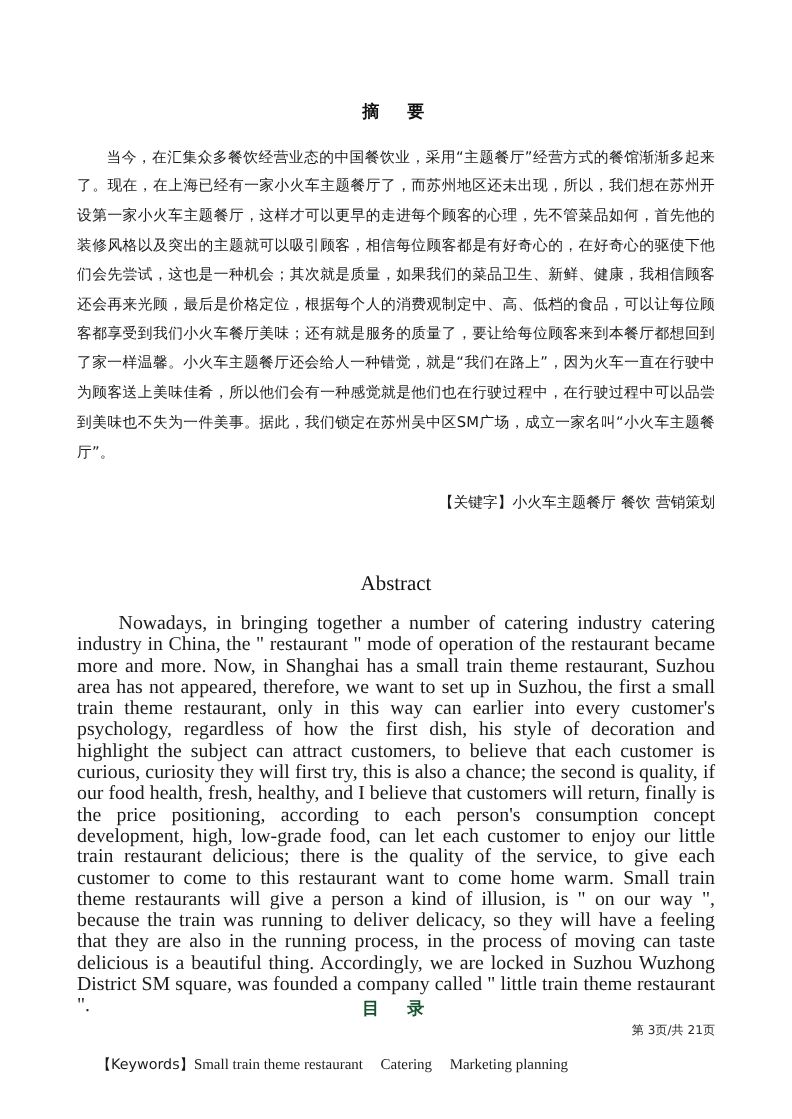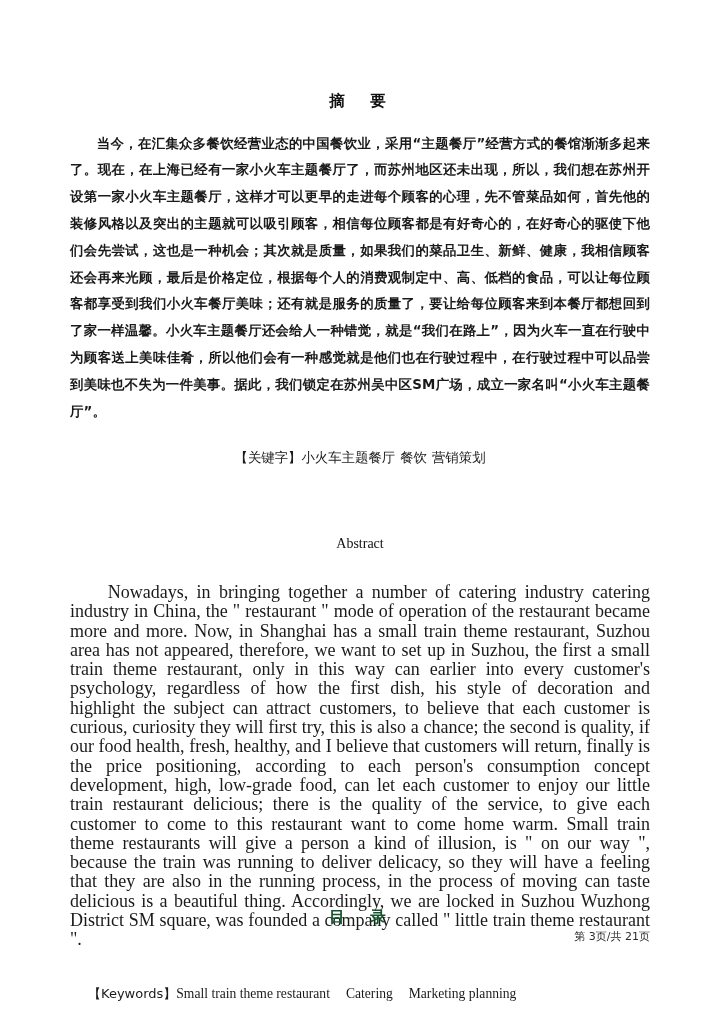--- a/index.html
+++ b/index.html
@@ -41,49 +41,48 @@
     color: #111111;
     margin: 0;
     padding-top: 92px;
     line-height: 1.2;
   }
 
   .en-heading {
     text-align: center;
     font-family: "Liberation Serif", "DejaVu Serif", serif;
     font-weight: normal;
-    font-size: 14px;
+    font-size: 19px;
     color: #111111;
-    margin: 16px;
+    margin: 0;
     line-height: 1.2;
   }
 
   
   .cn-body {
     margin: 0;
     padding-top: 20px;
     font-family: "DejaVu Sans", "Liberation Sans", sans-serif;
     font-size: 13.4px;
     line-height: 26.8px;
     text-align: justify;
     text-justify: inter-character;
     text-indent: 2em;
     color: #1a1a1a;
     word-break: break-all;
     letter-spacing: 0.01em;
-    font-weight: bold;
   }
 
   .cn-keywords {
     margin: 0;
     padding-top: 20px;
     font-family: "DejaVu Sans", "Liberation Sans", sans-serif;
     font-size: 13.4px;
     line-height: 26.8px;
-    text-align: center;
+    text-align: right;
     color: #1a1a1a;
   }
 
   
   .abstract-block {
     padding-top: 48px;
   }
 
   .en-body {
     margin: 0;

